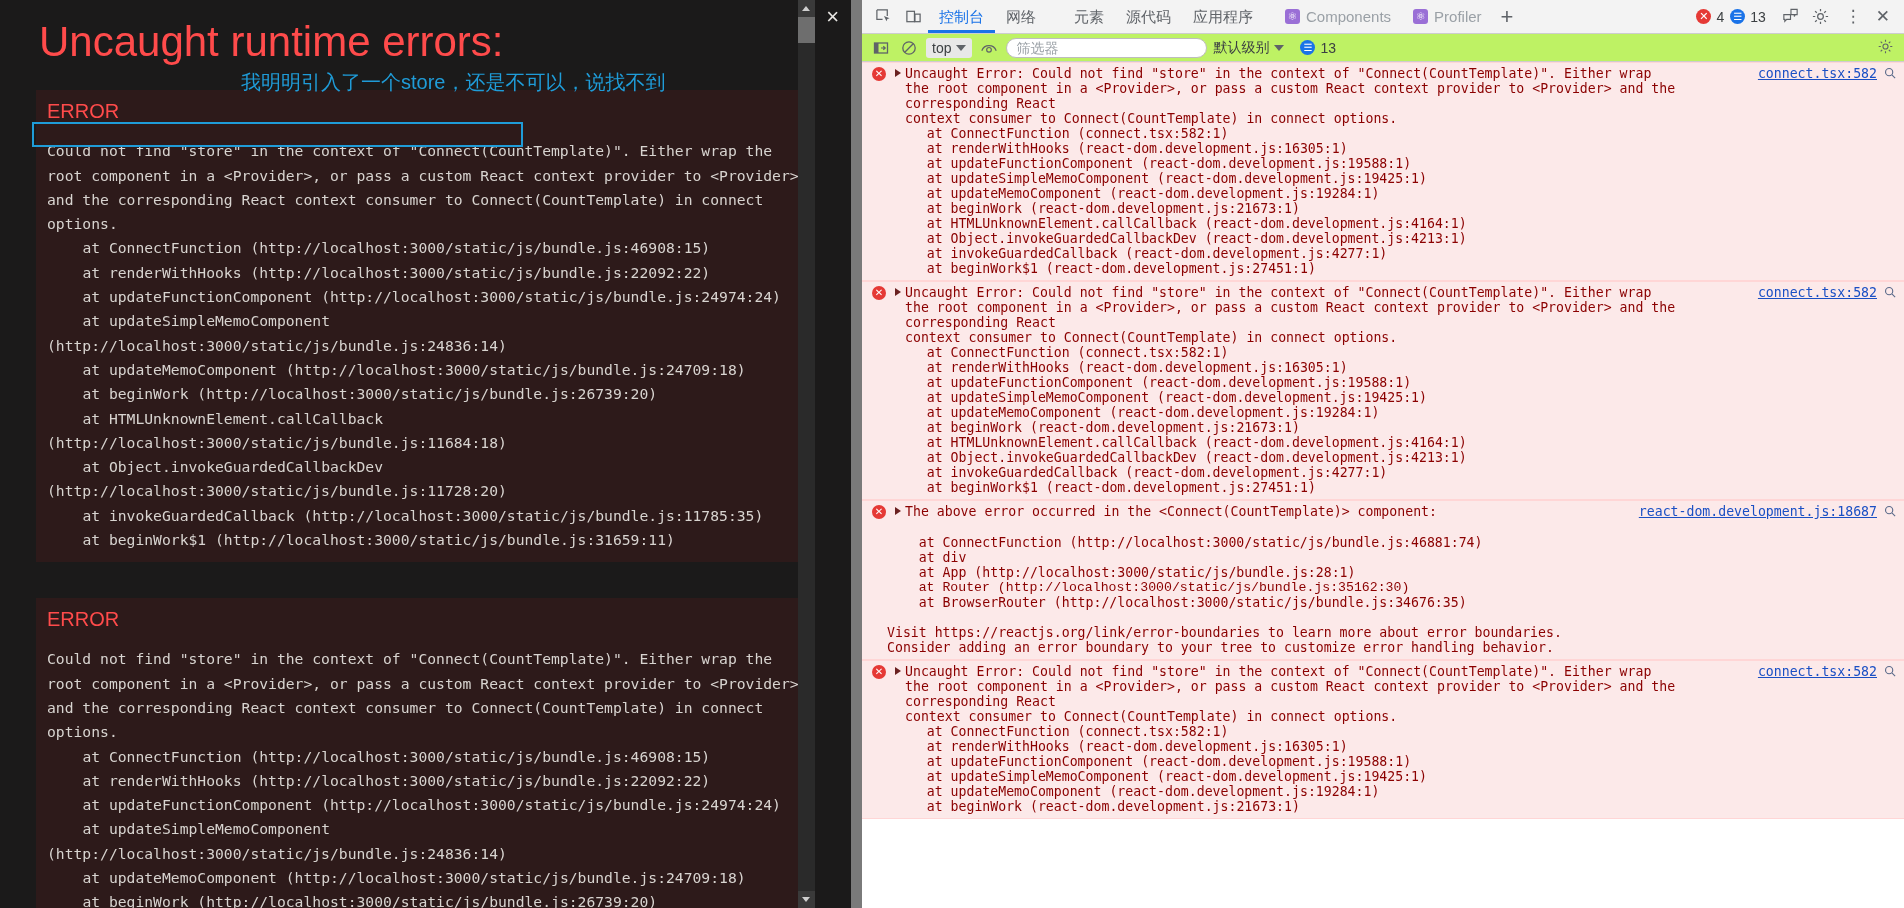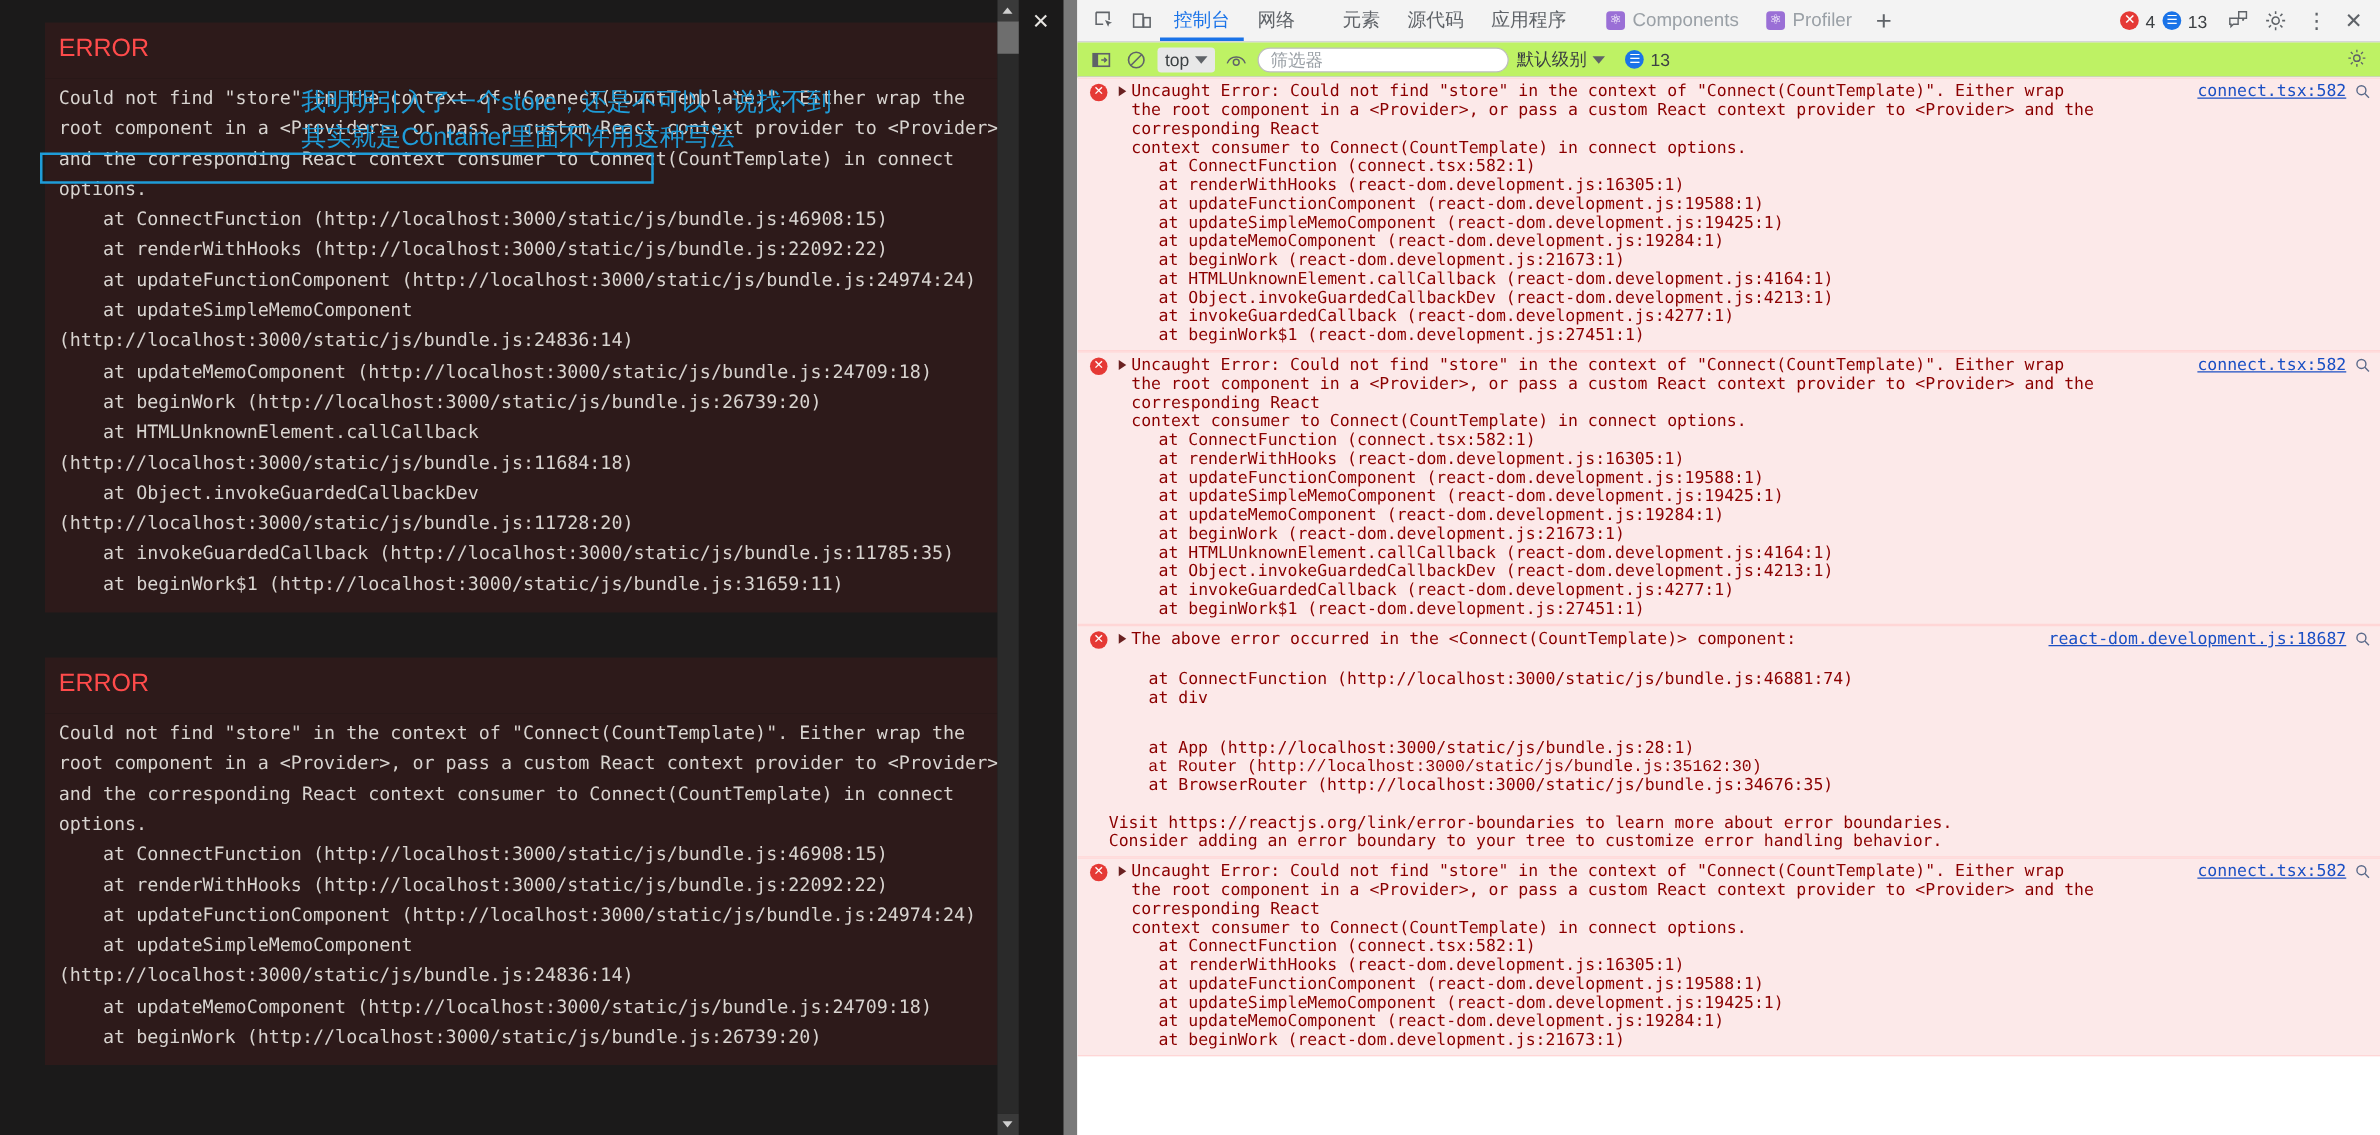--- a/index.html
+++ b/index.html
@@ -272,20 +272,21 @@
     color:#5a6a8a; cursor:pointer;
   }
   .stack { padding-left:33px; }
   .plain { color:#8b0000; }
 </style>
 </head>
 <body>
 
 <div id="overlay">
   <div id="overlay-inner">
+    <div class="ov-title">Uncaught runtime errors:</div>
 
     <div class="err-block">
       <div class="err-head">ERROR</div>
       <div class="err-body">Could not find "store" in the context of "Connect(CountTemplate)". Either wrap the root component in a &lt;Provider&gt;, or pass a custom React context provider to &lt;Provider&gt; and the corresponding React context consumer to Connect(CountTemplate) in connect options.
     at ConnectFunction (http://localhost:3000/static/js/bundle.js:46908:15)
     at renderWithHooks (http://localhost:3000/static/js/bundle.js:22092:22)
     at updateFunctionComponent (http://localhost:3000/static/js/bundle.js:24974:24)
     at updateSimpleMemoComponent
 (http://localhost:3000/static/js/bundle.js:24836:14)
     at updateMemoComponent (http://localhost:3000/static/js/bundle.js:24709:18)
@@ -308,21 +309,20 @@
     at updateFunctionComponent (http://localhost:3000/static/js/bundle.js:24974:24)
     at updateSimpleMemoComponent
 (http://localhost:3000/static/js/bundle.js:24836:14)
     at updateMemoComponent (http://localhost:3000/static/js/bundle.js:24709:18)
     at beginWork (http://localhost:3000/static/js/bundle.js:26739:20)</div>
     </div>
   </div>
 
   <div class="annot">
     <div>我明明引入了一个store，还是不可以，说找不到</div>
-    <div>其实就是Container里面不许用这种写法</div>
   </div>
   <div class="annot-box"></div>
 
   <div class="ov-close">×</div>
 
   <div class="ov-scroll">
     <div class="ov-sb-btn ov-sb-up"></div>
     <div class="ov-sb-track">
       <div class="ov-sb-thumb"></div>
     </div>
@@ -494,21 +494,21 @@
           <span class="src-link">react-dom.development.js:18687</span>
           <span class="magnify"><svg width="12" height="12" viewBox="0 0 14 14">
               <circle cx="6" cy="6" r="4.2" fill="none" stroke="currentColor" stroke-width="1.3"></circle>
               <path d="M9.2 9.2L13 13" stroke="currentColor" stroke-width="1.3"></path>
             </svg></span>
         </div>
         <div class="stack" style="padding-left: 25px;">
           <div style="white-space: pre-wrap;">&nbsp;</div>
           <div style="white-space: pre-wrap;"><span class="plain">    at ConnectFunction (</span><span class="l">http://localhost:3000/static/js/bundle.js:46881:74</span><span class="plain">)</span></div>
           <div style="white-space: pre-wrap;"><span class="plain">    at div</span></div>
-          <div style="white-space: pre-wrap; margin-top: 25px;"><span class="plain">    at App (</span><span class="l">http://localhost:3000/static/js/bundle.js:28:1</span><span class="plain">)</span></div>
+          <div style="white-space: pre-wrap;"><span class="plain">    at App (</span><span class="l">http://localhost:3000/static/js/bundle.js:28:1</span><span class="plain">)</span></div>
           <div style="white-space: pre-wrap; font-family: Liberation Mono, monospace;"><span class="plain">    at Router (</span><span class="l">http://localhost:3000/static/js/bundle.js:35162:30</span><span class="plain">)</span></div>
           <div style="white-space: pre-wrap;"><span class="plain">    at BrowserRouter (</span><span class="l">http://localhost:3000/static/js/bundle.js:34676:35</span><span class="plain">)</span></div>
           <div style="white-space: pre-wrap;">&nbsp;</div>
           <div style="white-space: pre-wrap;"><span class="plain">Visit </span><span class="l">https://reactjs.org/link/error-boundaries</span><span class="plain"> to learn more about error boundaries.</span></div>
           <div style="white-space: pre-wrap;"><span class="plain">Consider adding an error boundary to your tree to customize error handling behavior.</span></div>
         </div>
       </div>
       <div class="msg">
         <div class="msg-row">
           <span class="err-ico">✕</span>

